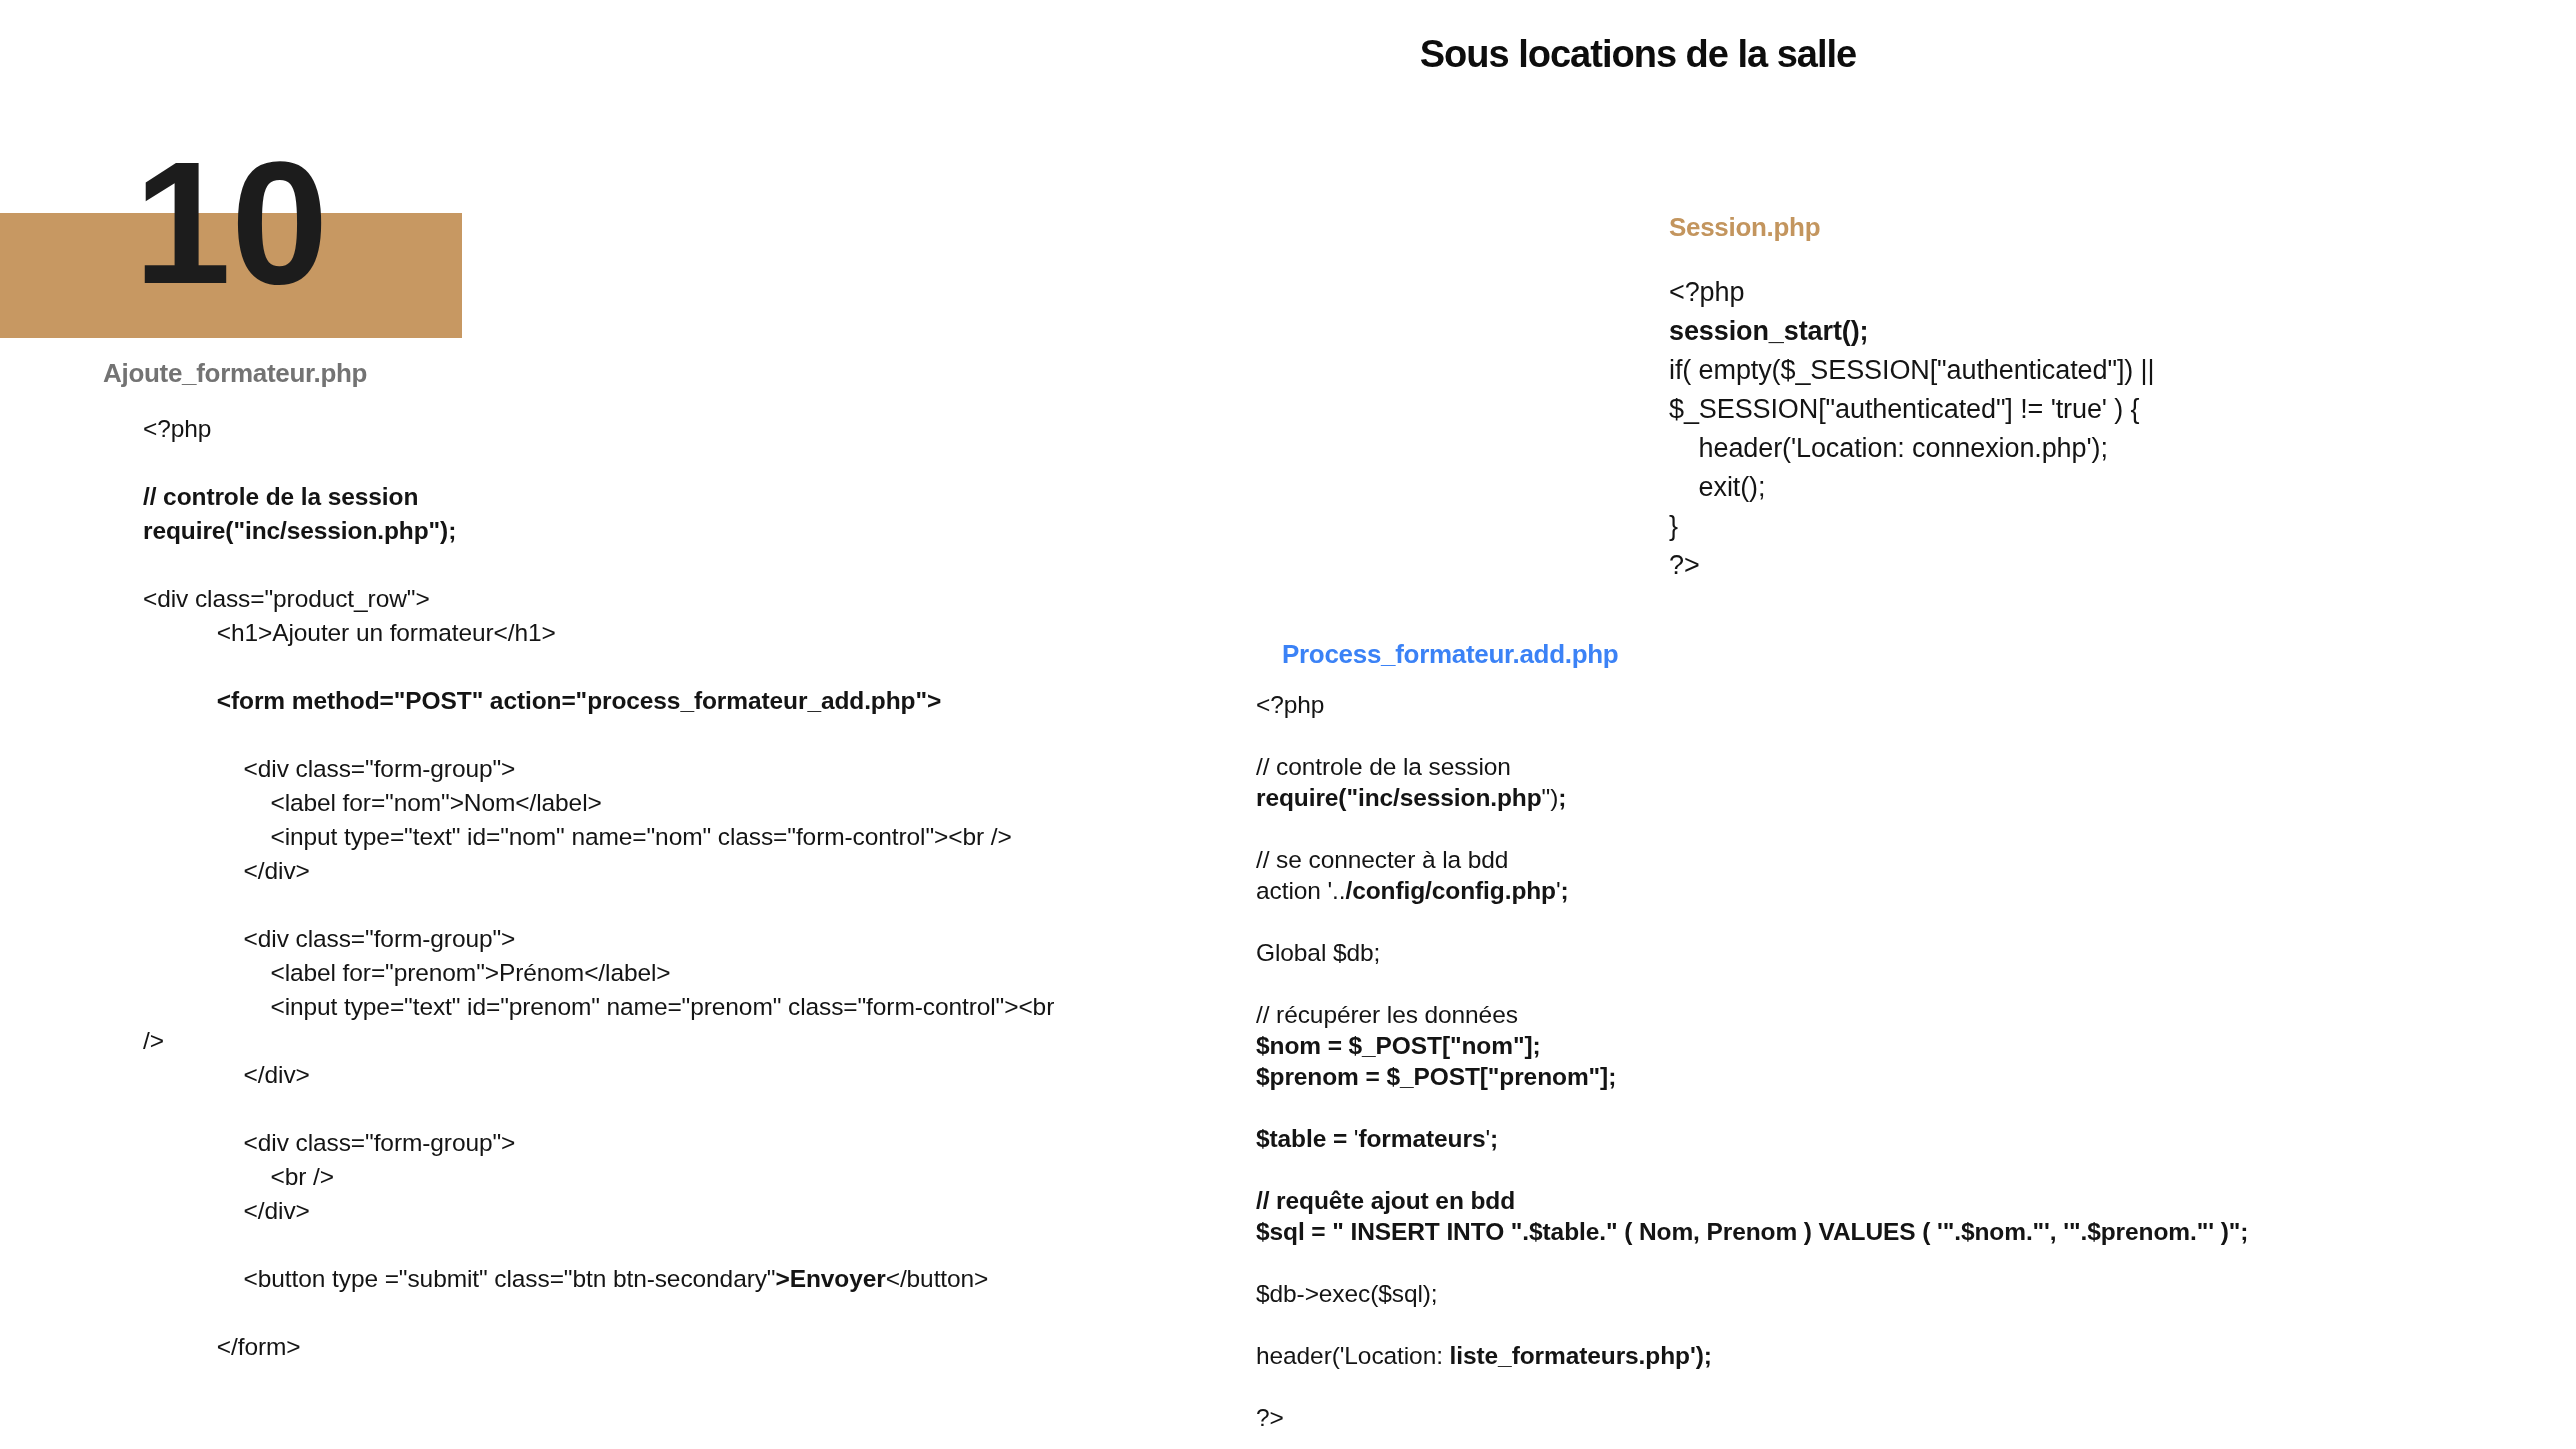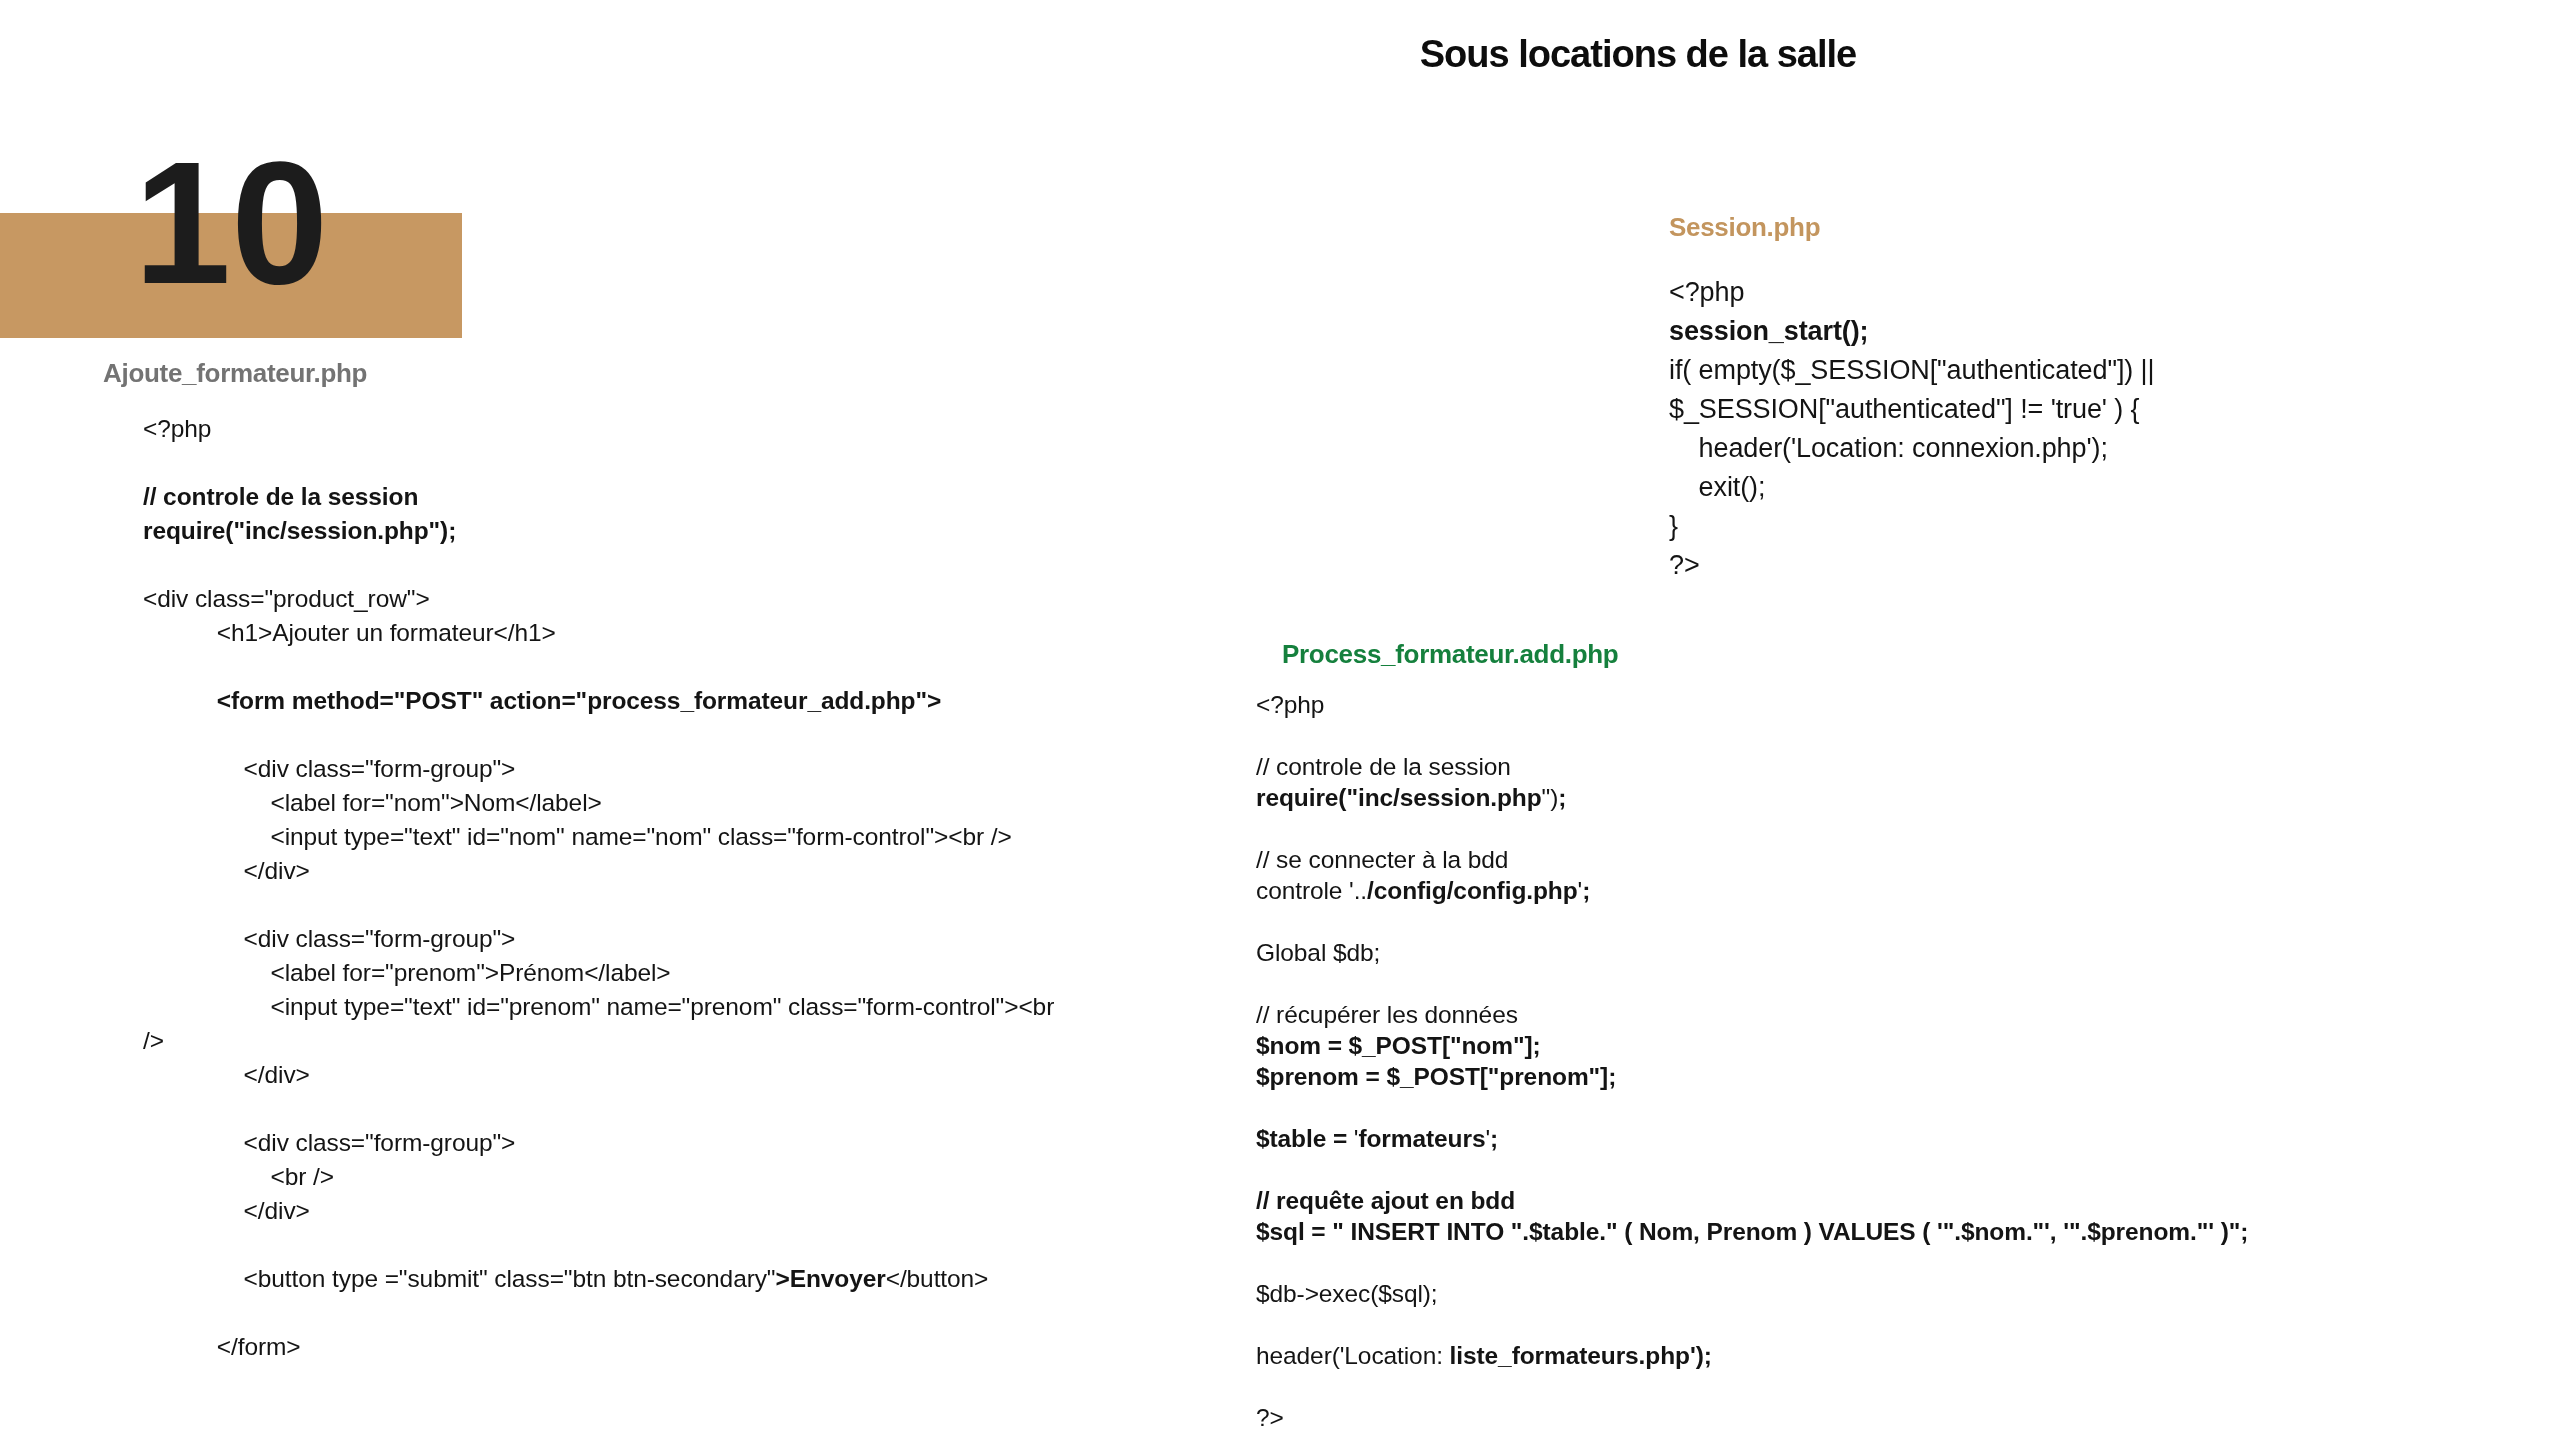--- a/index.html
+++ b/index.html
@@ -107,30 +107,30 @@
       <div class="code-line"><span>&lt;?php</span></div>
       <div class="code-line"><span class="b">session_start();</span></div>
       <div class="code-line"><span>if( empty($_SESSION["authenticated"]) ||</span></div>
       <div class="code-line"><span>$_SESSION["authenticated"] != 'true' ) {</span></div>
       <div class="code-line"><span>    header('Location: connexion.php');</span></div>
       <div class="code-line"><span>    exit();</span></div>
       <div class="code-line"><span>}</span></div>
       <div class="code-line"><span>?&gt;</span></div>
     </div>
 
-  <h2 class="sec-heading h-process" style="color: #15803d;">Process_formateur.add.php</h2>
+  <h2 class="sec-heading h-process" style="color: #3b82f6;">Process_formateur.add.php</h2>
 
   <div class="code code-process">
       <div class="code-line"><span>&lt;?php</span></div>
       <div class="code-line">&nbsp;</div>
       <div class="code-line"><span>// controle de la session</span></div>
       <div class="code-line"><span class="b">require("inc/session.php</span><span>")</span><span class="b">;</span></div>
       <div class="code-line">&nbsp;</div>
       <div class="code-line"><span>// se connecter à la bdd</span></div>
-      <div class="code-line"><span>controle '..</span><span class="b">/config/config.php</span><span>'</span><span class="b">;</span></div>
+      <div class="code-line"><span>action '..</span><span class="b">/config/config.php</span><span>'</span><span class="b">;</span></div>
       <div class="code-line">&nbsp;</div>
       <div class="code-line"><span>Global $db;</span></div>
       <div class="code-line">&nbsp;</div>
       <div class="code-line"><span>// récupérer les données</span></div>
       <div class="code-line"><span class="b">$nom = $_POST["nom"];</span></div>
       <div class="code-line"><span class="b">$prenom = $_POST["prenom"];</span></div>
       <div class="code-line">&nbsp;</div>
       <div class="code-line"><span class="b">$table = </span><span>'</span><span class="b">formateurs</span><span>'</span><span class="b">;</span></div>
       <div class="code-line">&nbsp;</div>
       <div class="code-line"><span class="b">// requête ajout en bdd</span></div>

